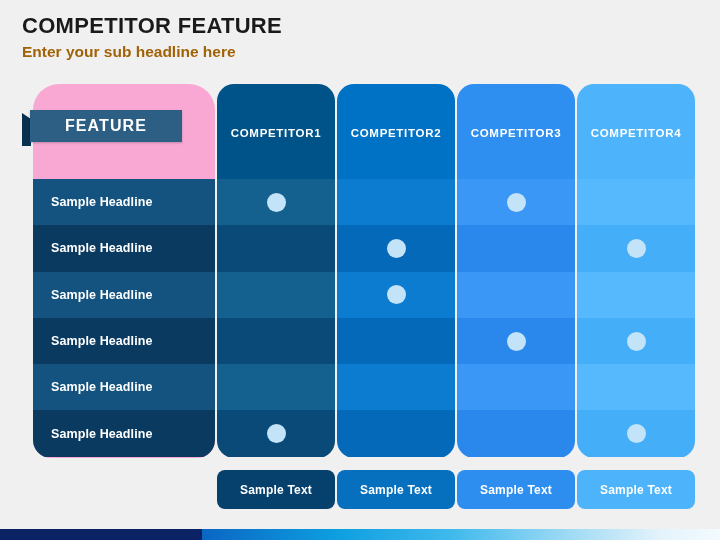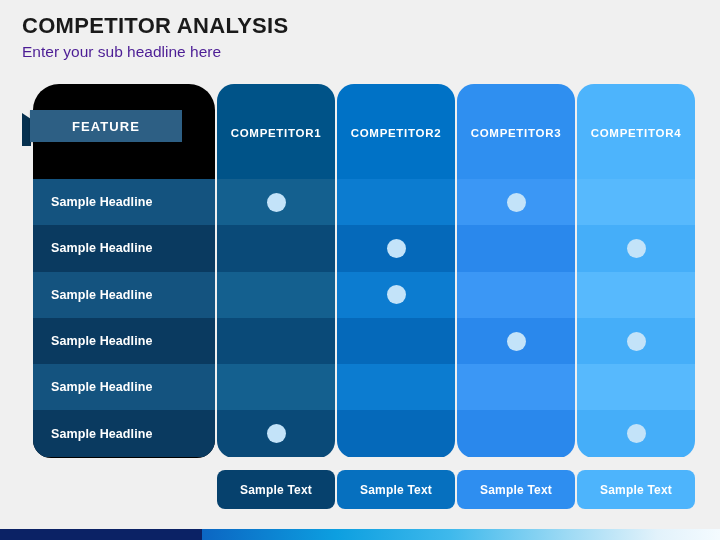--- a/index.html
+++ b/index.html
@@ -26,22 +26,22 @@
     font-size: 22px;
     font-weight: bold;
     color: #1a1a1a;
     letter-spacing: 0.3px;
     line-height: 1.1;
     margin: 0;
     white-space: nowrap;
   }
   #page-subtitle {
     font-size: 15.5px;
-    font-weight: normal;
-    color: #4c1d95;
+    font-weight: bold;
+    color: #a16207;
     margin: 5px 0 0 0;
     line-height: 1.1;
     white-space: nowrap;
   }
 
   
   #matrix {
     position: absolute;
     left: 0;
     top: 84px;
@@ -99,21 +99,21 @@
     width: 152px;
     height: 32px;
     background: #2d5f84;
     display: flex;
     align-items: center;
     justify-content: center;
     box-shadow: 0 1px 2px rgba(0,0,0,0.22);
   }
   #feature-ribbon-label {
     color: #ffffff;
-    font-size: 13px;
+    font-size: 16px;
     font-weight: bold;
     letter-spacing: 1.1px;
   }
   #feature-ribbon-notch {
     position: absolute;
     left: 0;
     top: 3px;
     width: 9px;
     height: 33px;
     background: #06304f;
@@ -203,27 +203,27 @@
   #bottom-bar-gradient {
     flex: 1;
     height: 100%;
     background: linear-gradient(to right, #0b66c3 0%, #0d9fe0 26%, #3fb9ec 48%, #9bd9f4 70%, #e2f2fb 88%, #f4fbff 100%);
   }
 </style>
 </head>
 <body style="background: rgb(240, 240, 240);">
 
 <div id="header">
-  <h1 id="page-title">COMPETITOR ANALYSIS</h1>
+  <h1 id="page-title">COMPETITOR FEATURE</h1>
   <p id="page-subtitle">Enter your sub headline here</p>
 </div>
 
 <div id="matrix">
 
-  <div id="feature-panel" style="background: #000000;">
+  <div id="feature-panel" style="background: #f9a8d4;">
     <div id="feature-rows">
       <div class="feature-row odd" style="background: rgb(20, 83, 127);">
         <span class="feature-row-label">Sample Headline</span>
       </div>
       <div class="feature-row even" style="background: rgb(10, 58, 96);">
         <span class="feature-row-label">Sample Headline</span>
       </div>
       <div class="feature-row odd" style="background: rgb(20, 83, 127);">
         <span class="feature-row-label">Sample Headline</span>
       </div>

